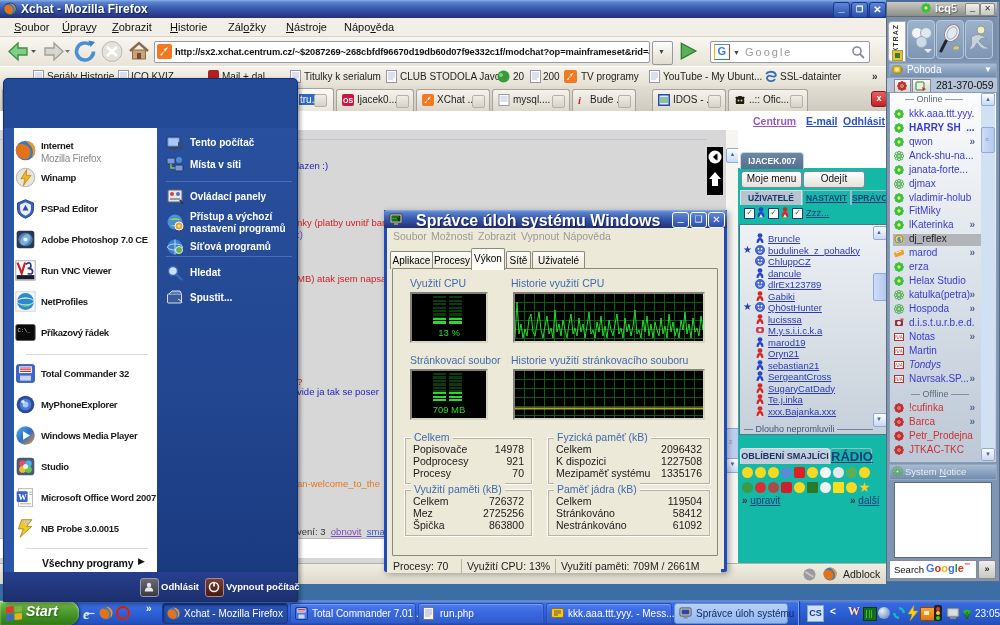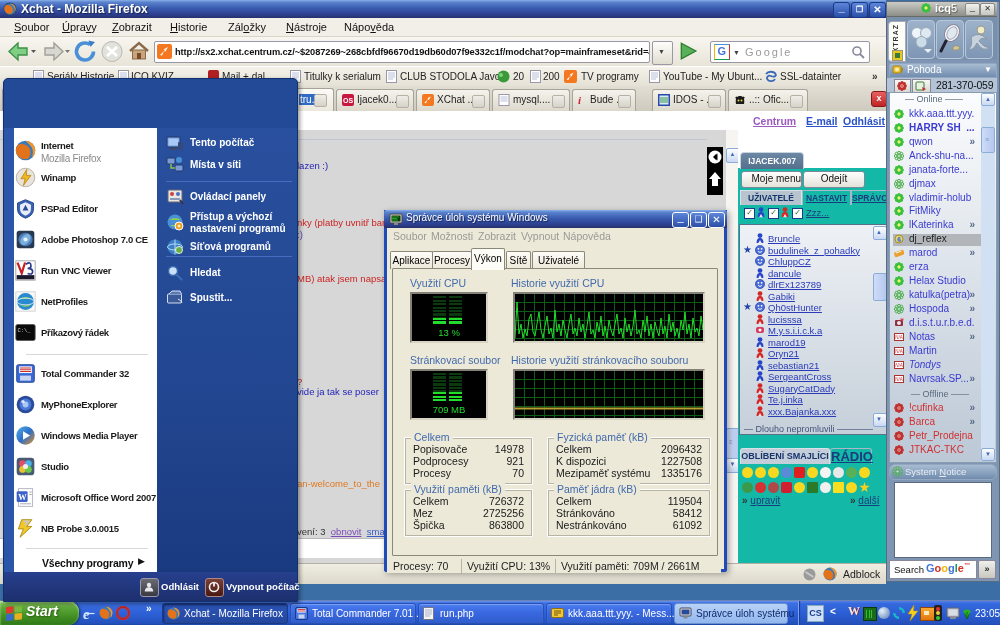--- a/index.html
+++ b/index.html
@@ -343,21 +343,21 @@
       <svg class="ab" style="left:1px;top:24px" width="14" height="16" viewBox="0 0 14 16">
             <path d="M7 1 L13 8 L10 8 L10 15 L4 15 L4 8 L1 8 Z" fill="#fff"></path>
           </svg>
     </div>
 
     <div class="ab" style="left:738px;top:19px;width:148px;height:433px;background:#14b8a6">
 
       <div class="ab" style="left:0;top:0;width:148px;height:38px;background:#fff"></div>
       <div class="ab" style="left:2px;top:22px;width:62px;height:16px;background:linear-gradient(#6c88a4,#54708c);border:1px solid #c8d4e0;border-bottom:none;border-radius:4px 4px 0 0;color:#fff;font-size:8.5px;font-weight:bold;text-align:center;line-height:16px">IJACEK.007</div>
 
-      <div class="ab" style="left:3px;top:41px;width:59px;height:15px;background:linear-gradient(#fefefe,#e4e2da);border:1px solid #7a8a9a;border-radius:3px;font-size:10px;text-align:right;line-height:14px;color:#111">Moje menu</div>
+      <div class="ab" style="left:3px;top:41px;width:59px;height:15px;background:linear-gradient(#fefefe,#e4e2da);border:1px solid #7a8a9a;border-radius:3px;font-size:10px;text-align:center;line-height:14px;color:#111">Moje menu</div>
       <div class="ab" style="left:65px;top:41px;width:60px;height:15px;background:linear-gradient(#fefefe,#e4e2da);border:1px solid #7a8a9a;border-radius:3px;font-size:10px;text-align:center;line-height:14px;color:#111">Odejít</div>
 
       <div class="ab" style="left:2px;top:60px;width:60px;height:14px;background:#b7c3cf;border:1px solid #d8e0e8;border-bottom:none;font-size:8.5px;font-weight:bold;color:#13356b;text-align:center;line-height:14px">UŽIVATELÉ</div>
       <div class="ab" style="left:64px;top:60px;width:47px;height:14px;border:1px solid #a8b8c8;border-bottom:none;font-size:8.5px;font-weight:bold;color:#1a3c7e;text-align:center;line-height:14px;text-decoration:underline">NASTAVIT</div>
       <div class="ab" style="left:113px;top:60px;width:40px;height:14px;border:1px solid #a8b8c8;border-bottom:none;font-size:8.5px;font-weight:bold;color:#1a3c7e;text-align:center;line-height:14px;text-decoration:underline">SPRÁVCE</div>
 
       <div class="ab" style="left:6px;top:78px;width:9px;height:9px;background:#fff;border:1px solid #1a3a8c;font-size:8px;line-height:8px;color:#2a6a2a;text-align:center">✓</div>
       <svg class="ab" style="left:18px;top:77px" width="10" height="11">
             <use href="#pb"></use>
           </svg>
@@ -504,21 +504,21 @@
 
 <div id="tm" class="ab">
 
   <div class="ab" style="left:-3px;top:0;width:343px;height:18px;background:linear-gradient(#8ab0ea 0%,#5b83cd 12%,#3a5cb0 45%,#2c3f90 80%,#27306b 100%);border-radius:3px 3px 0 0">
     <svg class="ab" style="left:5px;top:2px" width="14" height="14" viewBox="0 0 14 14">
           <rect x="1" y="2" width="12" height="9" rx="1" fill="#d8d4c8" stroke="#444"></rect>
           <rect x="2.5" y="3.5" width="9" height="6" fill="#0a3a0a"></rect>
           <path d="M3 5 h7 M3 6.5 h5 M3 8 h6" stroke="#30c030" stroke-width=".8"></path>
           <rect x="5" y="11" width="4" height="2" fill="#888"></rect>
         </svg>
-    <span class="ab nowrap" style="left:22px;top:2px;color:#fff;font-weight:normal;font-size:10px;text-shadow:1px 1px 1px #14204a">Správce úloh systému Windows</span>
+    <span class="ab nowrap" style="left:32px;top:2px;color:#fff;font-weight:bold;font-size:16px;text-shadow:1px 1px 1px #14204a">Správce úloh systému Windows</span>
     <div class="ab" style="left:288px;top:2px;width:15px;height:14px;background:linear-gradient(#5d85d8,#2a4fa8);border:1px solid #fff;border-radius:3px;color:#fff;font-size:11px;line-height:9px;text-align:center">_</div>
     <div class="ab" style="left:306px;top:2px;width:15px;height:14px;background:linear-gradient(#5d85d8,#2a4fa8);border:1px solid #fff;border-radius:3px;color:#fff;font-size:9px;line-height:13px;text-align:center">❑</div>
     <div class="ab" style="left:324px;top:2px;width:15px;height:14px;background:linear-gradient(#5d85d8,#2a4fa8);border:1px solid #fff;border-radius:3px;color:#fff;font-size:10px;line-height:13px;text-align:center">✕</div>
   </div>
 
   <div class="ab nowrap" style="left:0;top:18px;width:337px;height:16px;background:#ece9d8;font-size:10.5px;color:#9a9a96">
     <span class="ab" style="left:6px;top:2px">Soubor</span>
         <span class="ab" style="left:44px;top:2px">Možnosti</span>
         <span class="ab" style="left:91px;top:2px">Zobrazit</span>
         <span class="ab" style="left:134px;top:2px">Vypnout</span>
@@ -840,21 +840,21 @@
           <span class="ab" style="left:3px;top:2px;font-size:6px;color:#4066b8">▲</span>
         </div>
     <div class="ab" style="left:91px;top:34px;width:14px;height:26px;background:linear-gradient(90deg,#cfdcf8,#b4c8ee);border:1px solid #8cacd8;border-radius:2px;box-sizing:border-box">
           <span class="ab" style="left:3px;top:8px;font-size:7px;color:#7a96c8">≡</span>
         </div>
     <div class="ab" style="left:91px;top:355px;width:14px;height:13px;background:linear-gradient(#fdfefe,#c9d8f2);border:1px solid #8cacd8;border-radius:2px;box-sizing:border-box">
           <span class="ab" style="left:3px;top:2px;font-size:6px;color:#4066b8">▼</span>
         </div>
   </div>
 
-  <div class="ab" style="left:2px;top:462px;width:106px;height:14px;background:linear-gradient(#a8bcd2,#708cae);border:1px solid #93a8c0;border-radius:6px">
+  <div class="ab" style="left:2px;top:462px;width:106px;height:14px;background:linear-gradient(#a8bcd2,#708cae);border:1px solid #93a8c0;border-radius:0">
     <svg class="ab" style="left:2px;top:1px" width="11" height="11" viewBox="0 0 10 10" opacity=".7">
           <use href="#fo"></use>
         </svg>
     <span class="ab nowrap" style="left:15px;top:1px;color:#e8eef4;font-size:9.5px">System <u>N</u>otice</span>
   </div>
 
   <div class="ab" style="left:7px;top:480px;width:96px;height:74px;background:#fff;border:1px solid #5a6a80"></div>
 
   <div class="ab" style="left:2px;top:558px;width:86px;height:17px;background:#fff;border:1px solid #889">
     <span class="ab" style="left:4px;top:3px;font-size:9.5px;color:#111">Search</span>

